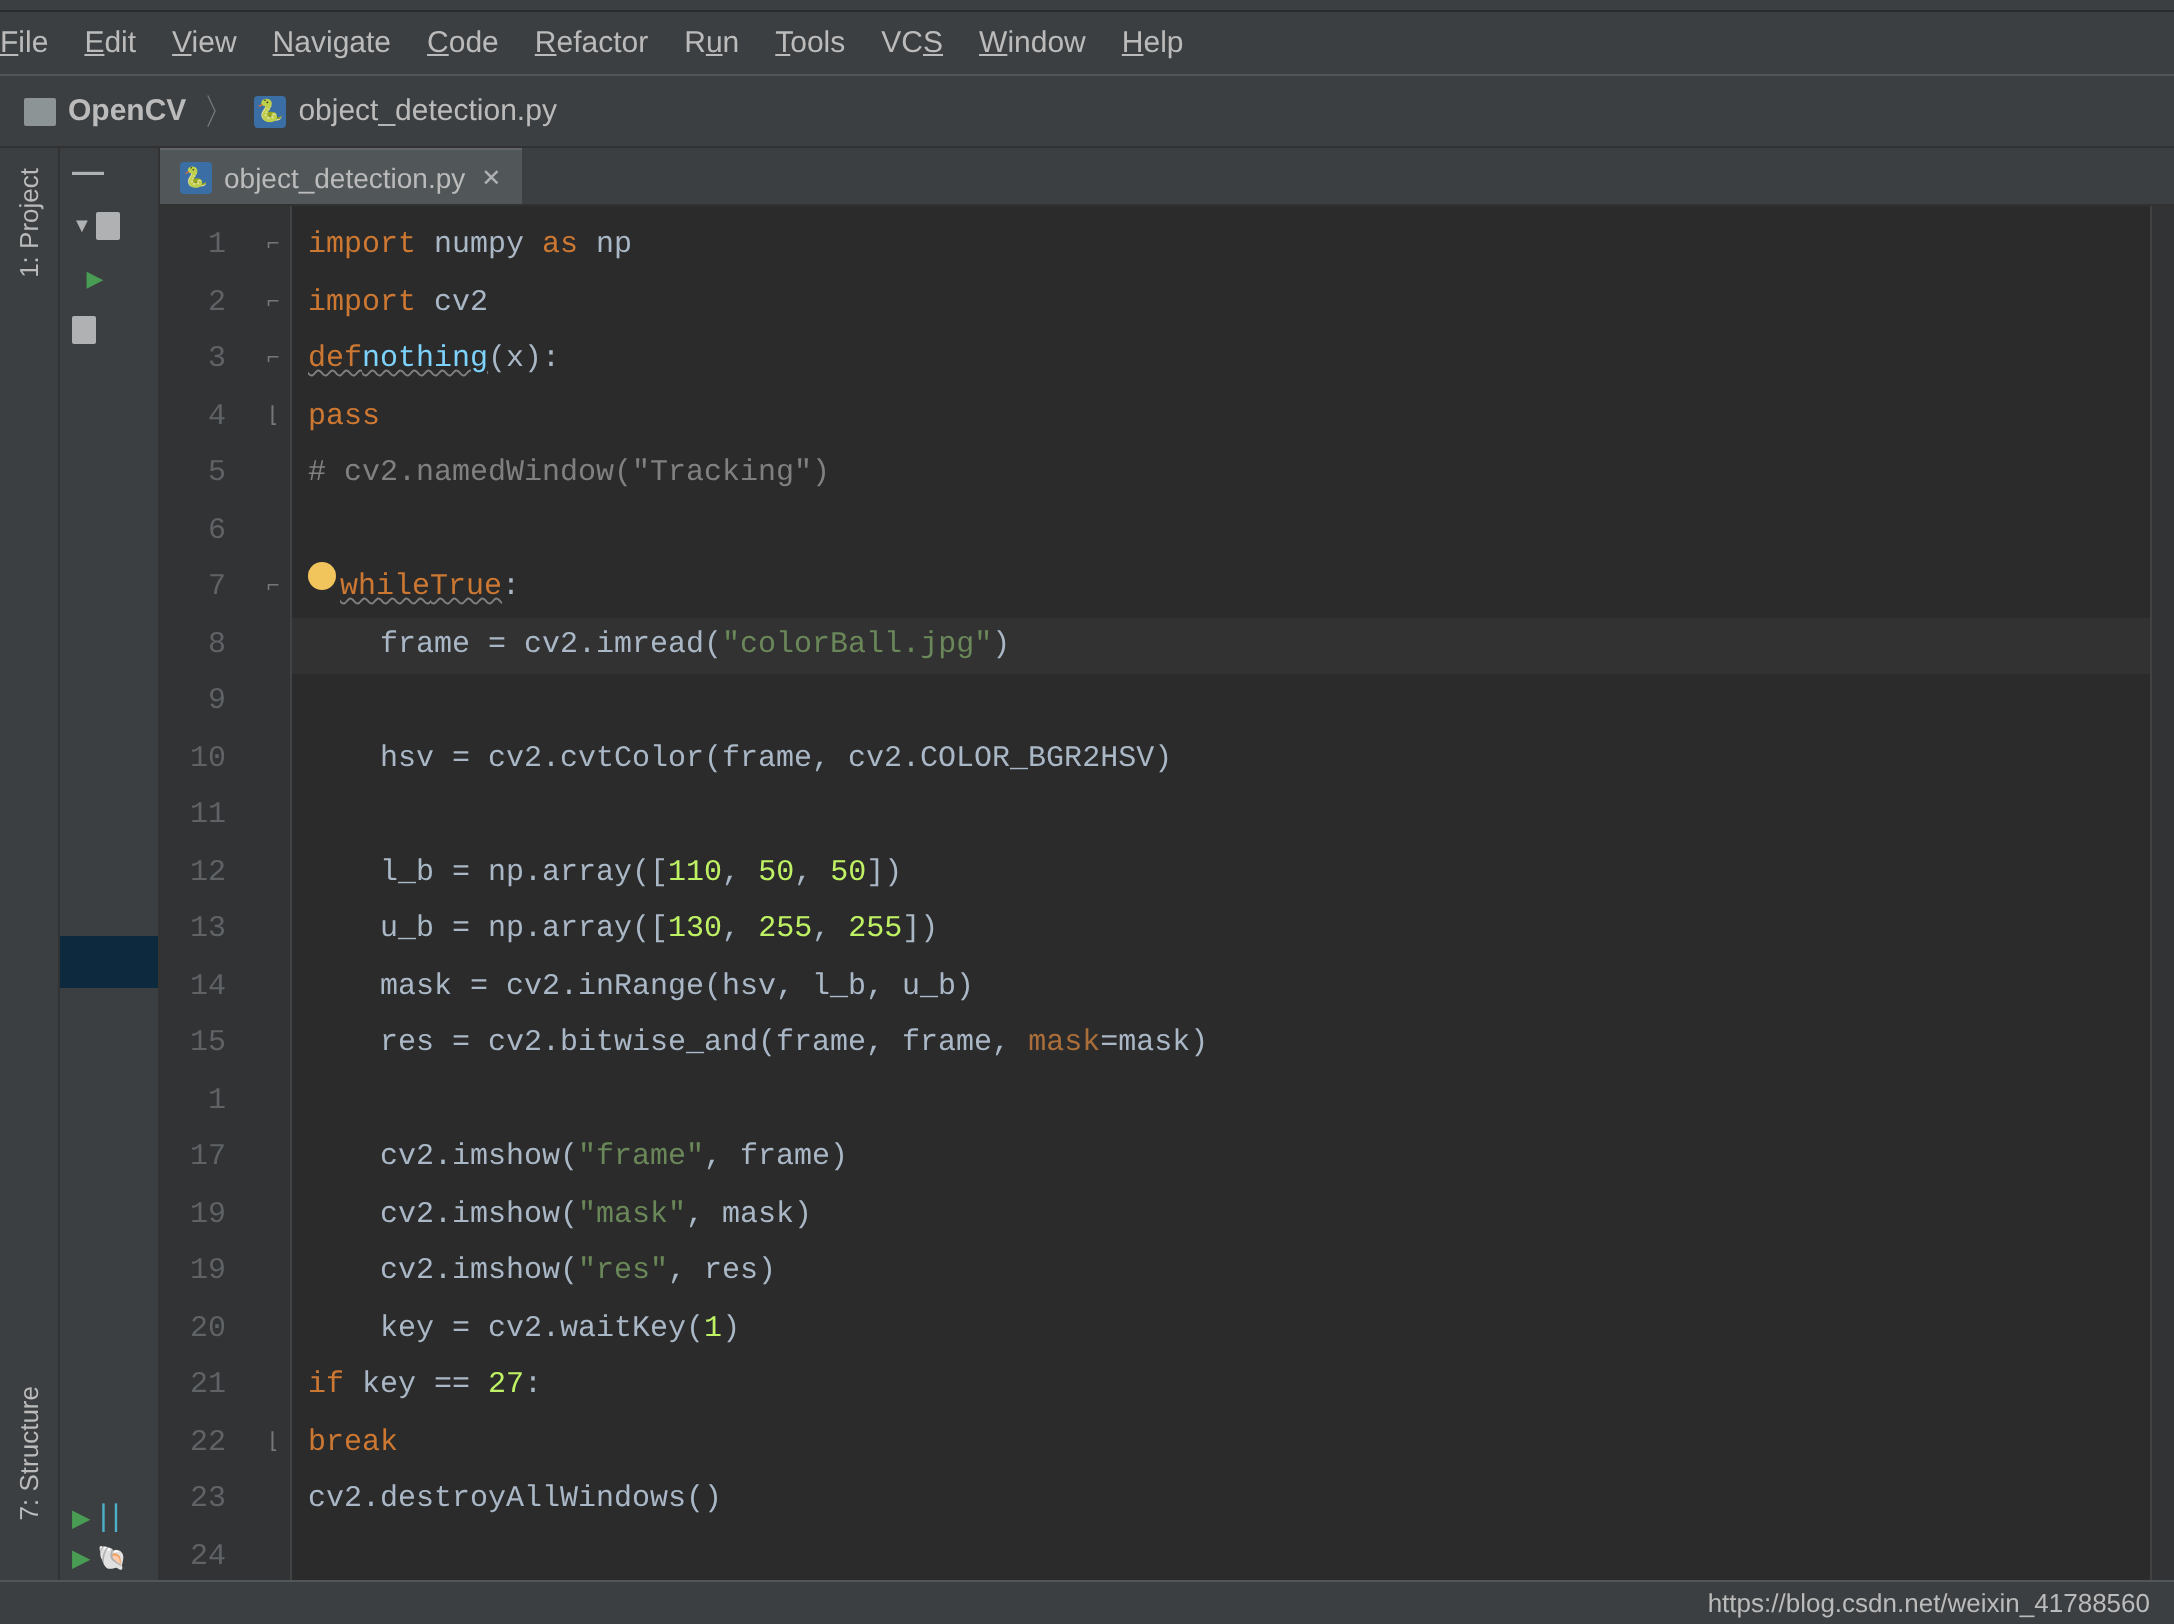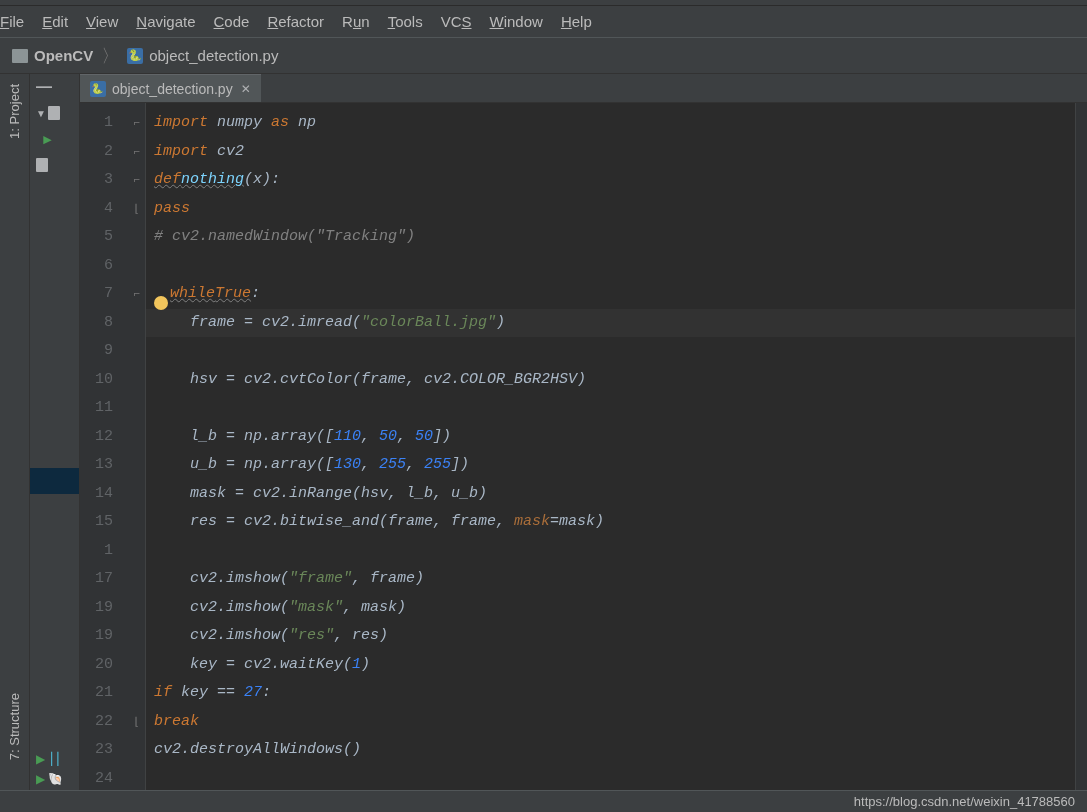--- a/index.html
+++ b/index.html
@@ -156,25 +156,25 @@
   }
   .gutter2 .g { height:28.5px; display:flex; align-items:center; justify-content:center; color:#777; font-size:11px; }
   .gutter2 .fold { color:#777; }
   .code {
     flex: 1;
     padding-top: 6px;
     padding-left: 8px;
     white-space: pre;
     color: #a9b7c6;
   }
-  .code .line { height: 28.5px; display: flex; align-items: flex-end; font-style: italic; }
+  .code .line { height: 28.5px; display: flex; align-items: flex-start; }
   .code .hl { background: #323232; width: calc(100% + 8px); margin-left: -8px; padding-left: 8px; }
   .kw { color: #cc7832; }
   .str { color: #6a8759; }
-  .num { color: #3b82f6; }
+  .num { color: #bef264; }
   .com { color: #808080; }
   .fn { color: #7dd3fc; }
   .param { color: #aa6e3a; }
   .wavy { text-decoration: underline wavy #808080; text-decoration-thickness:1px; }
   .bulb {
     display:inline-block; width:14px; height:14px; background:#f2c55c;
     border-radius:50%; margin-right:2px; position:relative; top:1px;
   }
   .status-bar {
     height: 22px;

